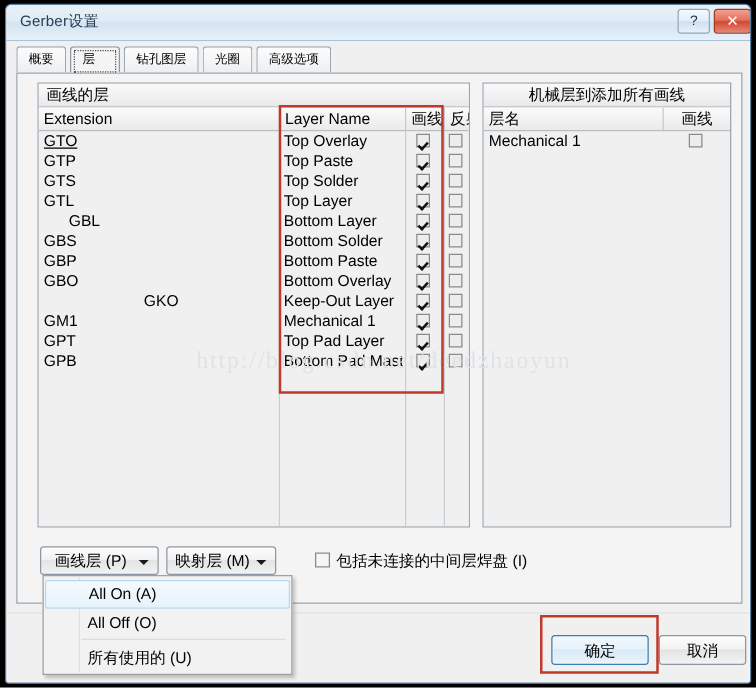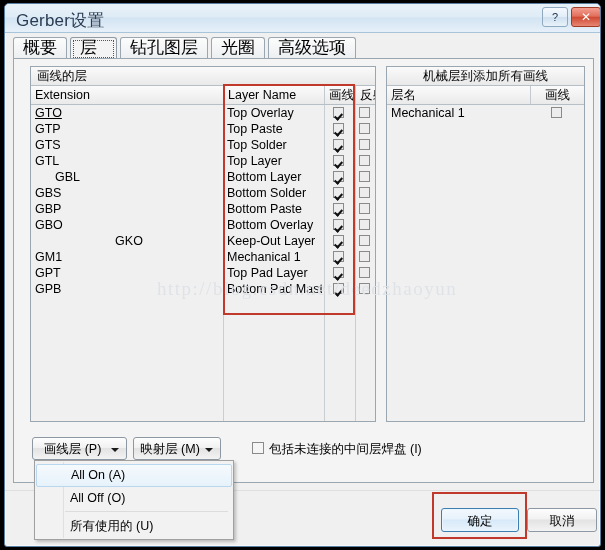--- a/index.html
+++ b/index.html
@@ -21,21 +21,21 @@
   }
   
   #titlebar{
     position:absolute;left:0;top:0;right:0;height:28px;
     background:linear-gradient(to bottom,#e8f1f8 0%,#dfecf6 45%,#d3e4f2 50%,#e6f0f9 100%);
     border-bottom:1px solid #a8c4da;
     border-radius:4px 4px 0 0;
   }
   #title-text{
     position:absolute;left:11px;top:5px;
-    font-size:17px;color:#2b3c52;
+    font-size:12px;color:#2b3c52;
     letter-spacing:.2px;
     white-space:nowrap;
     text-align:center;
   }
   .sysbtn{
     position:absolute;top:3px;height:20px;
     border:1px solid #8fa9bf;
     border-radius:3px;
     box-sizing:border-box;
     text-align:center;
@@ -56,21 +56,21 @@
   }
   
   #tabstrip{
     position:absolute;left:8px;top:33px;right:8px;height:22px;
   }
   .tab{
     position:relative;float:left;height:21px;
     margin-right:3px;
     padding:0 9px;
     line-height:20px;
-    font-size:17px;
+    font-size:10px;
     background:linear-gradient(to bottom,#fcfcfc,#eceff1);
     border:1px solid #9aa6b0;
     border-bottom:none;
     border-radius:3px 3px 0 0;
     box-sizing:border-box;
     white-space:nowrap;
     color:#000;
   }
   .tab.selected{
     background:#f4f4f4;

